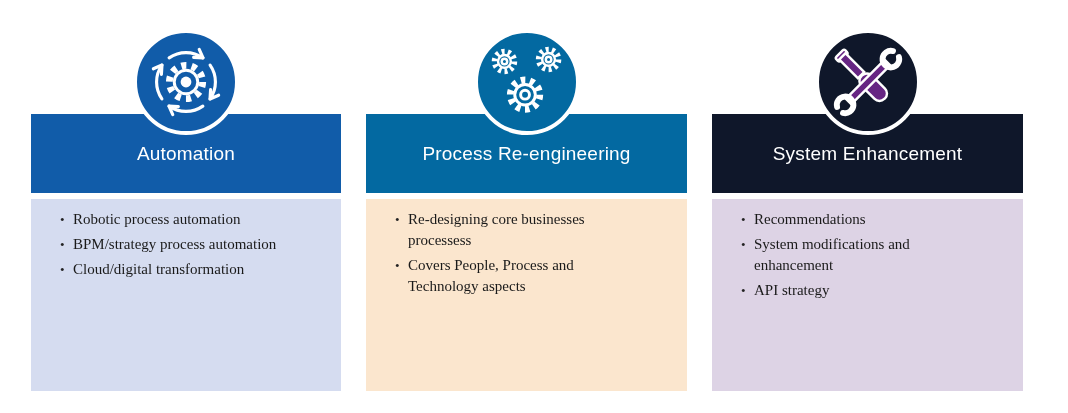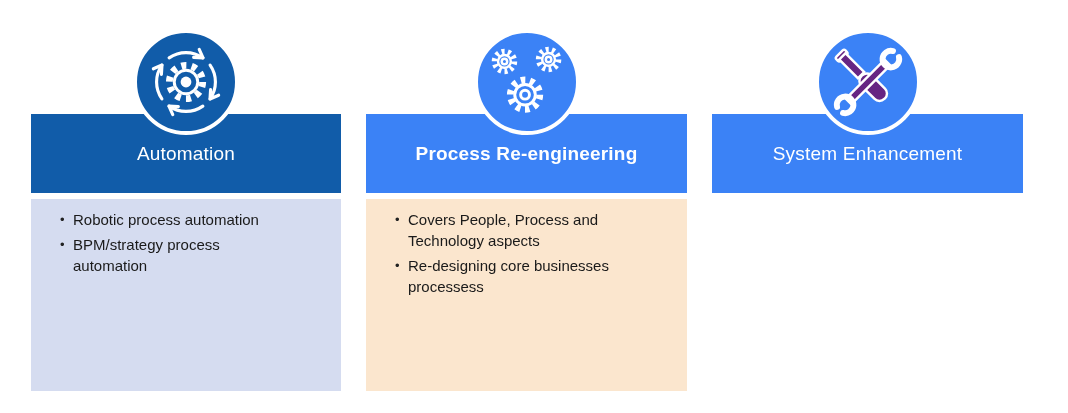--- a/index.html
+++ b/index.html
@@ -57,35 +57,36 @@
     list-style:none;
     margin:0;padding:0;
   }
   .bullet-list li{
     position:relative;
     padding-left:14px;
     font-size:15px;
     line-height:21px;
     margin-bottom:4px;
     color:#1a1a1a;
+    font-family:Liberation Serif, serif;
   }
   .bullet-list li::before{
     content:"\2022";
     position:absolute;
     left:1px;top:0;
     font-size:13px;
     color:#222222;
   }
 
   
   .c0 .icon-circle,.c0 .card-header{background:#115CA9;}
   .c0 .card-body{background:#D5DCF0;}
-  .c1 .icon-circle,.c1 .card-header{background:#3b82f6;font-weight:bold;}
+  .c1 .icon-circle,.c1 .card-header{background:#0369a1;}
   .c1 .card-body{background:#FBE6CE;}
-  .c2 .icon-circle,.c2 .card-header{background:#3b82f6;}
+  .c2 .icon-circle,.c2 .card-header{background:#0f172a;}
   .c2 .card-body{background:#DDD3E5;}
 </style>
 </head>
 <body>
 
 <div class="canvas">
   <div class="cards-row">
 
     <div class="card c0">
       <div class="icon-circle">
@@ -113,20 +114,21 @@
           </g>
         </svg>
       </div>
       <div class="card-header">
         <span class="card-title">Automation</span>
       </div>
       <div class="card-body">
         <ul class="bullet-list">
           <li>Robotic process automation</li>
           <li>BPM/strategy process automation</li>
+          <li>Cloud/digital transformation</li>
         </ul>
       </div>
     </div>
 
     <div class="card c1">
       <div class="icon-circle">
         <svg viewBox="0 0 100 100">
           <g fill="none" stroke="#fff">
 
             <circle cx="27" cy="29" r="10" stroke-width="6" stroke-dasharray="3.0 3.28"></circle>
@@ -141,22 +143,22 @@
             <circle cx="48" cy="63" r="10.5" stroke-width="3"></circle>
             <circle cx="48" cy="63" r="4.5" stroke-width="3"></circle>
           </g>
         </svg>
       </div>
       <div class="card-header">
         <span class="card-title">Process Re-engineering</span>
       </div>
       <div class="card-body">
         <ul class="bullet-list">
+          <li>Re-designing core businesses processess</li>
           <li>Covers People, Process and Technology aspects</li>
-          <li>Re-designing core businesses processess</li>
         </ul>
       </div>
     </div>
 
     <div class="card c2">
       <div class="icon-circle">
         <svg viewBox="0 0 100 100">
 
           <g transform="rotate(-45 50 50)">
             <rect x="43.5" y="9" width="13" height="6" rx="2" fill="#662583" stroke="#fff" stroke-width="2.5"></rect>
@@ -167,16 +169,23 @@
           <g transform="rotate(45 50 50)">
             <rect x="46" y="22" width="8" height="56" fill="#662583" stroke="#fff" stroke-width="2.5"></rect>
             <path d="M54.25 9.64 A8.5 8.5 0 1 1 45.75 9.64" fill="none" stroke="#fff" stroke-width="6" stroke-linecap="round"></path>
             <path d="M45.75 90.36 A8.5 8.5 0 1 1 54.25 90.36" fill="none" stroke="#fff" stroke-width="6" stroke-linecap="round"></path>
           </g>
         </svg>
       </div>
       <div class="card-header">
         <span class="card-title">System Enhancement</span>
       </div>
+      <div class="card-body">
+        <ul class="bullet-list">
+          <li>Recommendations</li>
+          <li>System modifications and enhancement</li>
+          <li>API strategy</li>
+        </ul>
+      </div>
     </div>
 
   </div>
 </div>
 
 </body></html>

